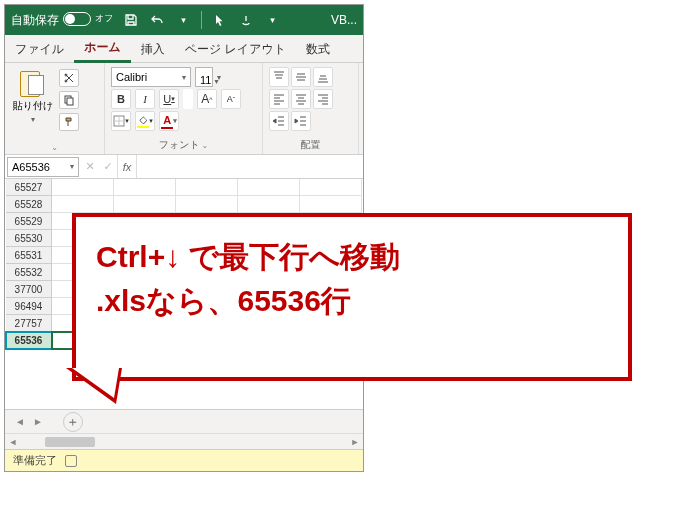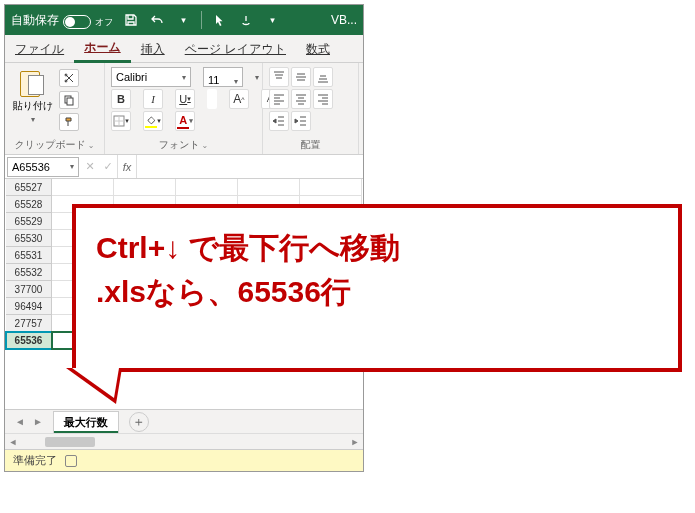--- a/index.html
+++ b/index.html
@@ -2,50 +2,50 @@
 <html><head>
 <meta charset="utf-8">
 <style>
   * { box-sizing: border-box; margin: 0; padding: 0; font-family: "Yu Gothic UI", "Meiryo", sans-serif; }
   body { background: #fff; width: 695px; height: 513px; position: relative; overflow: hidden; }
 
   .excel-window { border: 1px solid #999; width: 360px; background: #fff; position: relative; margin: 4px; }
 
   
   .titlebar { background: #1e6f42; height: 30px; display: flex; align-items: center; padding: 0 6px; color: #fff; font-size: 12px; gap: 10px; }
-  .autosave { display: flex; align-items: flex-end; gap: 4px; }
+  .autosave { display: flex; align-items: flex-start; gap: 4px; }
   .autosave-pill { width: 28px; height: 14px; border: 1px solid #fff; border-radius: 7px; position: relative; }
   .autosave-pill::after { content:""; position:absolute; width:10px; height:10px; background:#fff; border-radius:50%; top:1px; left:1px; }
   .titlebar .tico { width: 16px; height: 16px; display:flex; align-items:center; justify-content:center; color:#fff; }
   .titlebar .sep { width:1px; height:18px; background:rgba(255,255,255,0.4); }
 
   
   .menutabs { display:flex; background:#f3f2f1; height:28px; align-items:flex-end; font-size:12px; border-bottom:1px solid #d0d0d0;}
-  .menutab { padding: 6px 10px 4px; color:#333; cursor:pointer;text-decoration:underline; }
+  .menutab { padding: 6px 10px 4px; color:#333; cursor:pointer; }
   .menutab.active { border-bottom: 3px solid #1e6f42; font-weight: bold; color:#7f1d1d; margin-bottom:-1px; }
 
   
   .ribbon { background:#f3f2f1; display:flex; height:92px; border-bottom:1px solid #d0d0d0; }
   .rgroup { border-right:1px solid #dcdcdc; display:flex; flex-direction:column; padding:4px 6px 2px; }
   .rgroup-body { flex:1; display:flex; align-items:flex-start; gap:4px; }
   .rgroup-label { font-size:10px; color:#666; text-align:center; padding-top:2px; display:flex; justify-content:center; align-items:center; gap:2px;}
   .rgroup-label .caret { font-size:8px; color:#888; }
 
   .clipboard-big { display:flex; flex-direction:column; align-items:center; width:44px; gap:2px; font-size:10px; }
   .clip-icon { width:26px; height:30px; position:relative; }
   .clip-icon .board { position:absolute; width:20px; height:26px; border:1px solid #b8860b; background:#fff3d6; top:4px; left:0; border-radius:2px;}
   .clip-icon .paper { position:absolute; width:16px; height:20px; background:#fff; border:1px solid #888; top:8px; left:8px;}
   .clip-side { display:flex; flex-direction:column; gap:4px; padding-top:2px;}
   .smallbtn { width:20px; height:18px; background:#fff; border:1px solid #c8c8c8; border-radius:2px; display:flex; align-items:center; justify-content:center; font-size:10px; color:#444;}
 
   .font-col { display:flex; flex-direction:column; gap:2px; }
-  .font-row { display:flex; gap:12px; align-items:center; }
+  .font-row { display:flex; gap:4px; align-items:center; }
   .combo { background:#fff; border:1px solid #b5b5b5; height:20px; font-size:11px; display:flex; align-items:center; padding:0 4px; justify-content:space-between; }
   .combo.fontname { width:80px; }
-  .combo.fontsize { width:40px;align-items:flex-end; }
+  .combo.fontsize { width:18px;align-items:flex-end; }
   .combo .dd { font-size:8px; color:#666; margin-left:3px; }
   .ibtn { width:20px; height:20px; background:#fff; border:1px solid #dcdcdc; border-radius:2px; display:flex; align-items:center; justify-content:center; font-size:11px; color:#333; }
   .ibtn.b { font-weight:bold; }
   .ibtn.i { font-style:italic; font-family: Georgia, serif;}
   .ibtn.u { text-decoration: underline; }
   .ibtn.red { color:#c00000; font-weight:bold;}
   .ibtn .bar-under { display:block; width:12px; height:2px; background:#c00000; margin-top:1px;}
   .ibtn.fill { position:relative; }
   .ibtn.fill .bucket { font-size:10px;}
   .ibtn.fill .bar-under { background:#ffff00; }
@@ -81,21 +81,21 @@
   .hscroll { height:16px; background:#f3f2f1; border-top:1px solid #ddd; position:relative;}
   .hscroll .thumb { position:absolute; left:40px; width:50px; top:3px; height:10px; background:#c8c8c8; border-radius:2px;}
   .hscroll .arr { position:absolute; top:0; width:16px; height:16px; text-align:center; font-size:9px; color:#888; line-height:16px;}
   .hscroll .arr.l { left:0;} .hscroll .arr.r { right:0;}
 
   
   .statusbar { height:22px; background:#fef9c3; border-top:1px solid #ccc; display:flex; align-items:center; font-size:11px; padding:0 8px; gap:8px; color:#444;}
   .rec-icon { width:12px; height:12px; border:1px solid #888; border-radius:2px; display:inline-block;}
 
   
-  .callout { position:absolute; left:72px; top:204px; width:610px; height:168px; border:4px solid #c00000; background:#fff; padding:18px 20px; }
+  .callout { position:absolute; left:72px; top:213px; width:560px; height:168px; border:4px solid #c00000; background:#fff; padding:18px 20px; }
   .callout-text { color:#c00000; font-size:30px; font-weight:bold; line-height:1.45; font-family: "MS PGothic","Meiryo",sans-serif; white-space:pre-line;}
   .callout-tail { position:absolute; left:72px; top:368px; width:0; height:0; }
   .tail-outer { position:absolute; left:-6px; top:0; border-top:36px solid #c00000; border-left:50px solid transparent; border-right:6px solid transparent; }
   .tail-inner { position:absolute; left:0px; top:0; border-top:30px solid #fff; border-left:42px solid transparent; border-right:5px solid transparent; }
 
 </style>
 </head>
 <body>
 
 <div class="excel-window">
@@ -166,21 +166,20 @@
           </div>
           <div class="smallbtn">
             <svg width="12" height="12" viewBox="0 0 12 12">
                 <path fill="#e8a33d" stroke="#444" d="M3 2h5v3H3z"></path>
                 <path stroke="#444" d="M5 5v5"></path>
               </svg>
           </div>
         </div>
       </div>
       <div class="rgroup-label">
-          <span>クリップボード</span>
           <span class="caret">⌄</span>
         </div>
     </div>
 
     <div class="rgroup" style="width:158px">
       <div class="rgroup-body">
         <div class="font-col">
           <div class="font-row">
             <div class="combo fontname">
                 <span>Calibri</span>
@@ -429,21 +428,20 @@
           <div class="cell"></div>
         </div>
       </div>
   </div>
 
   <div class="sheetbar">
     <div class="nav-arrows">
       <span>◄</span>
       <span>►</span>
     </div>
-    <div class="sheettab">最大行数</div>
     <div class="addsheet">＋</div>
   </div>
   <div class="hscroll">
     <div class="arr l">◄</div>
     <div class="thumb"></div>
     <div class="arr r">►</div>
   </div>
 
   <div class="statusbar">
     <span>準備完了</span>

